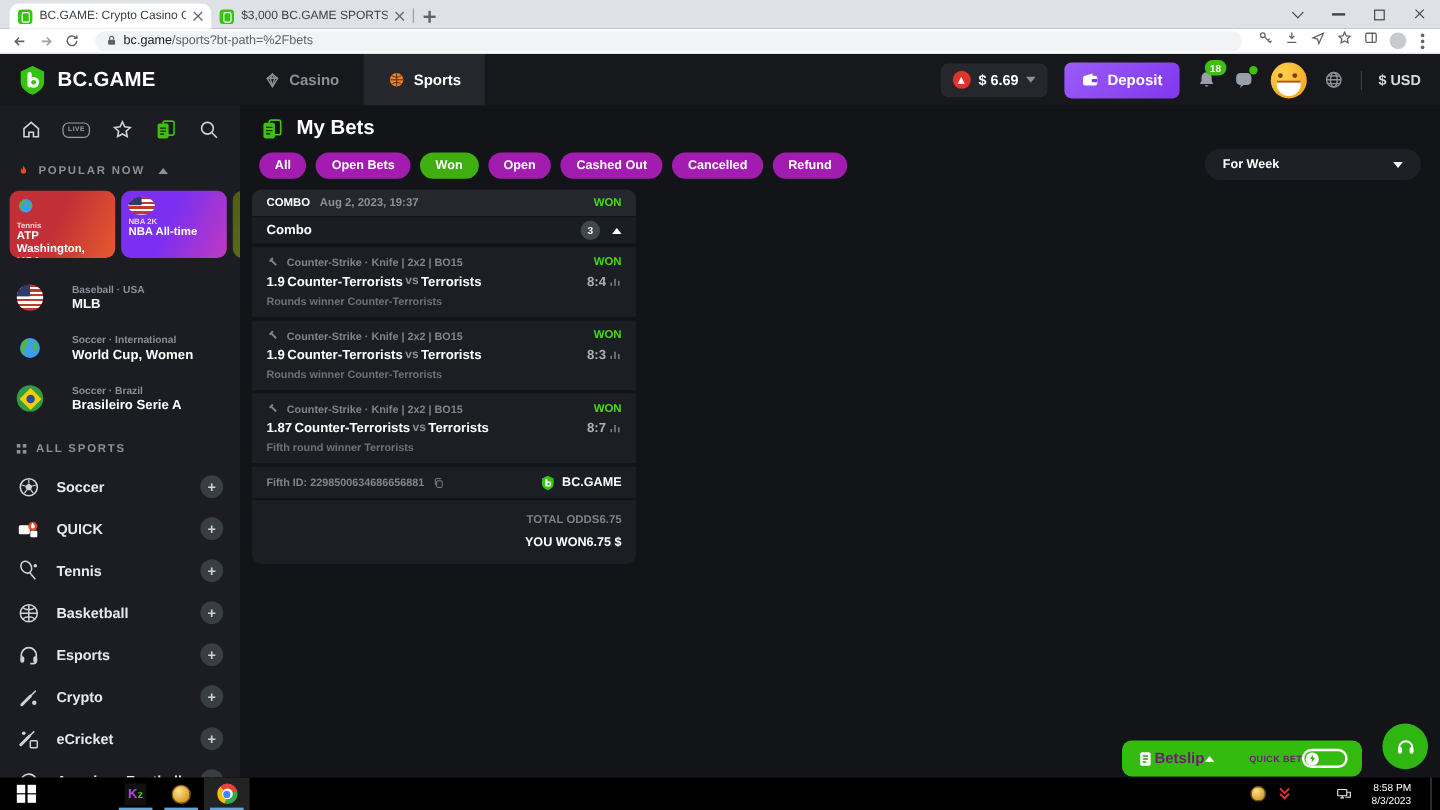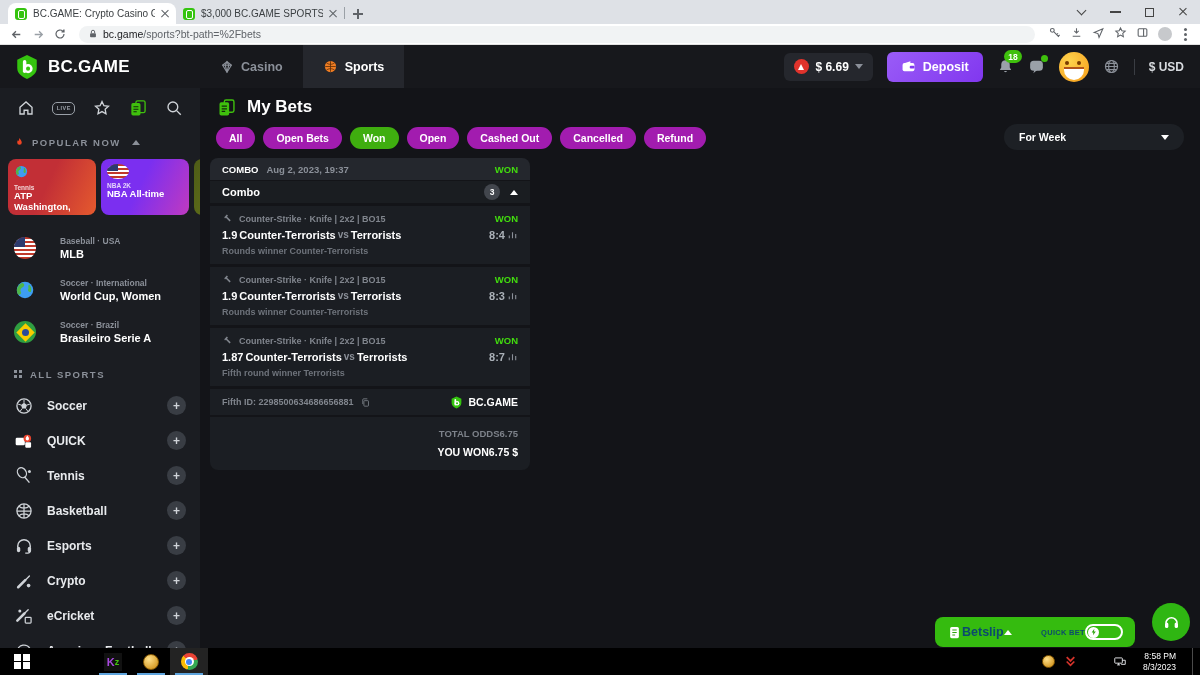--- a/index.html
+++ b/index.html
@@ -112,21 +112,21 @@
 .leg .r2 .vs{color:#8b9099;font-size:10px;font-weight:bold}
 .leg .r2 .score{margin-left:auto;color:#aab0b7}
 .leg .r3{margin-top:5px;font-size:9px;color:#6e737b;font-weight:bold}
 .tickrow{background:#1b1e23;margin-top:3px;height:26px;display:flex;align-items:center;gap:6px;padding:0 12px;font-size:9px;color:#80858d;font-weight:bold}
 .blogo{margin-left:auto;display:flex;align-items:center;gap:5px;font-size:10.5px;font-weight:bold;color:#fff}
 .totals{background:#1b1e23;margin-top:2px;border-radius:0 0 8px 8px;padding:7px 12px 9px}
 .trow{display:flex;justify-content:flex-end;font-size:9.5px;color:#7d828a;font-weight:bold;padding:3.5px 0}
 .trow.big{color:#fff;font-size:10.5px}
 
 
-.betslipbar{position:absolute;left:735px;top:529px;width:200px;height:30px;border-radius:8px;background:#35bb0f;display:flex;align-items:center;gap:0;padding:0 12px;color:#0c4a6e}
+.betslipbar{position:absolute;left:735px;top:529px;width:200px;height:30px;border-radius:8px;background:#35bb0f;display:flex;align-items:center;gap:0;padding:0 12px;color:#701a75}
 .betslipbar .bl{font-size:12.5px;font-weight:bold}
 .qb{margin-left:auto;font-size:7.5px;font-weight:bold;letter-spacing:.3px}
 .toggle{width:38px;height:16px;border:2px solid #fff;border-radius:9px;display:flex;align-items:center;padding:1px}
 .knob{width:11px;height:11px;border-radius:50%;background:#fff;display:flex;align-items:center;justify-content:center}
 .support{position:absolute;left:952px;top:515px;width:38px;height:38px;border-radius:50%;background:#2fb612;display:flex;align-items:center;justify-content:center}
 
 
 .taskbar{position:absolute;bottom:0;left:0;right:0;height:27px;background:#000;display:flex;align-items:center;color:#fff}
 .startbtn{width:44px;height:27px;display:flex;align-items:center;justify-content:center}
 .winlogo{display:grid;grid-template-columns:7px 7px;grid-template-rows:7px 7px;gap:1.5px}

